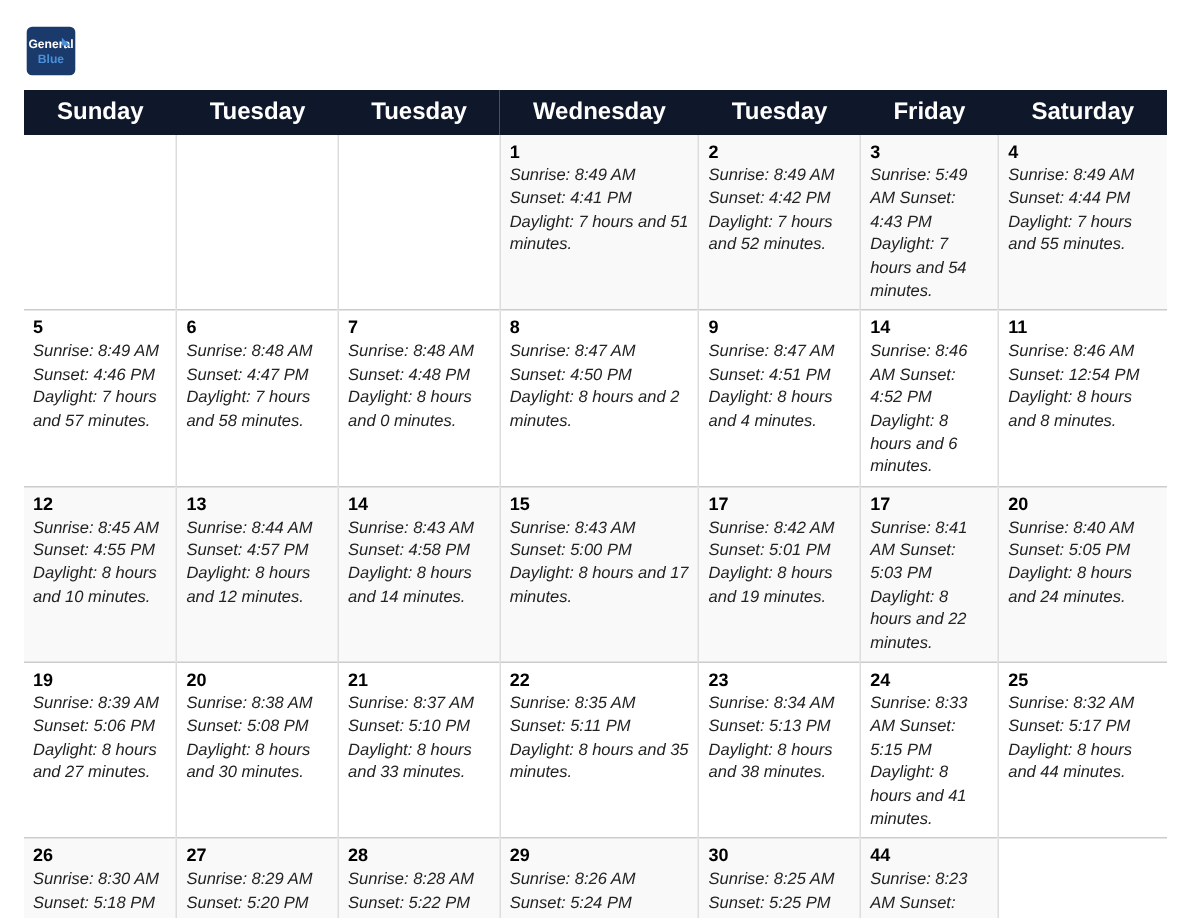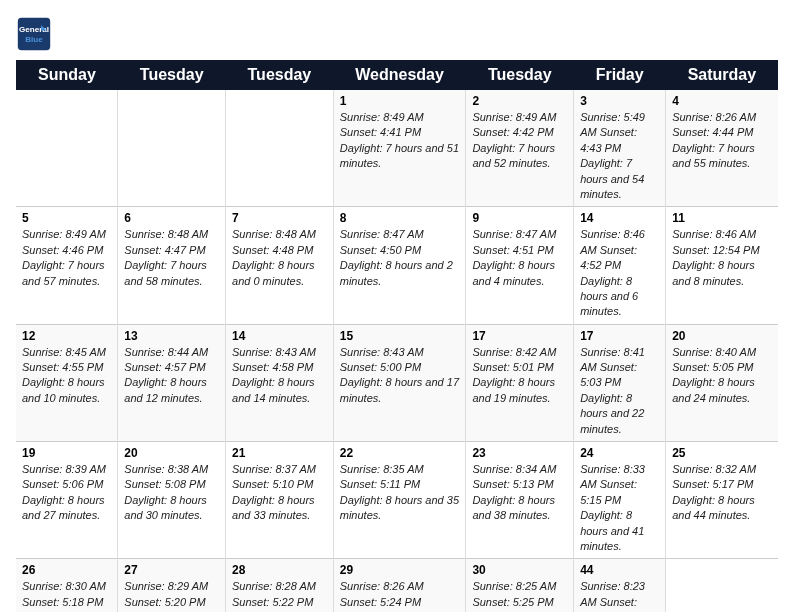--- a/index.html
+++ b/index.html
@@ -144,21 +144,21 @@
 Daylight: 7 hours and 52 minutes.</div>
         </td>
         <td>
           <span class="day-num">3</span>
           <div class="cell-text">Sunrise: 5:49 AM
 Sunset: 4:43 PM
 Daylight: 7 hours and 54 minutes.</div>
         </td>
         <td>
           <span class="day-num">4</span>
-          <div class="cell-text">Sunrise: 8:26 AM
+          <div class="cell-text">Sunrise: 8:49 AM
 Sunset: 4:44 PM
 Daylight: 7 hours and 55 minutes.</div>
         </td>
       </tr>
       <tr>
         <td>
           <span class="day-num">5</span>
           <div class="cell-text">Sunrise: 8:49 AM
 Sunset: 4:46 PM
 Daylight: 7 hours and 57 minutes.</div>

